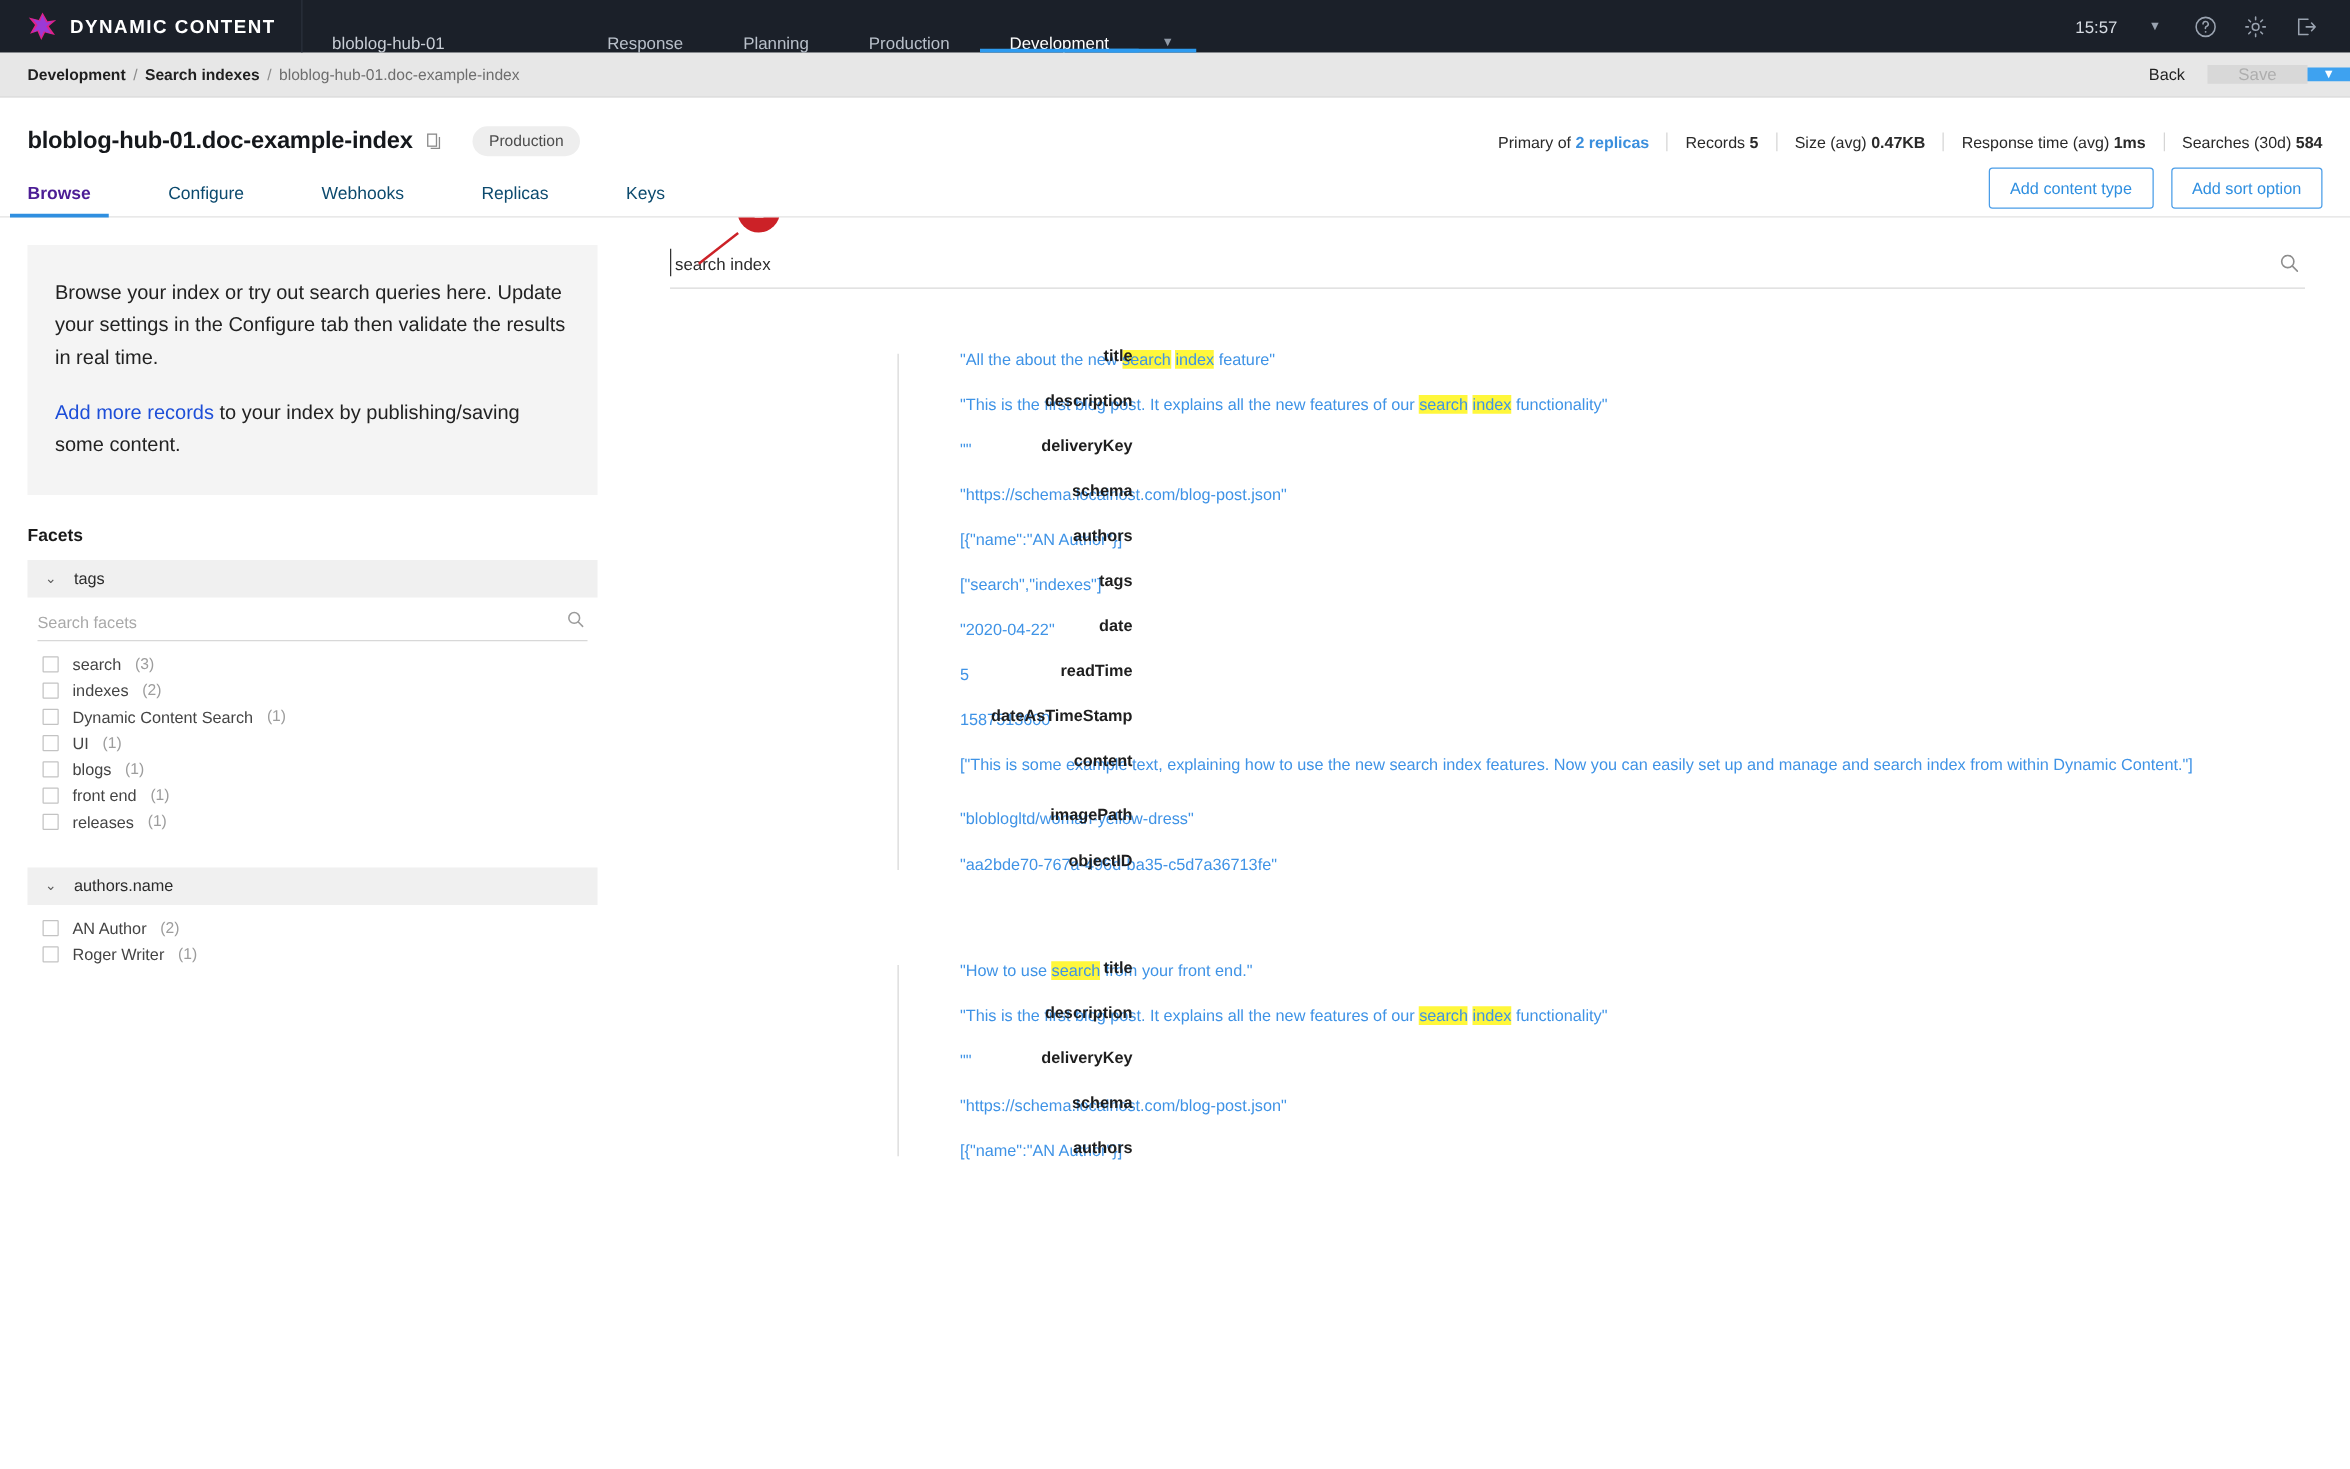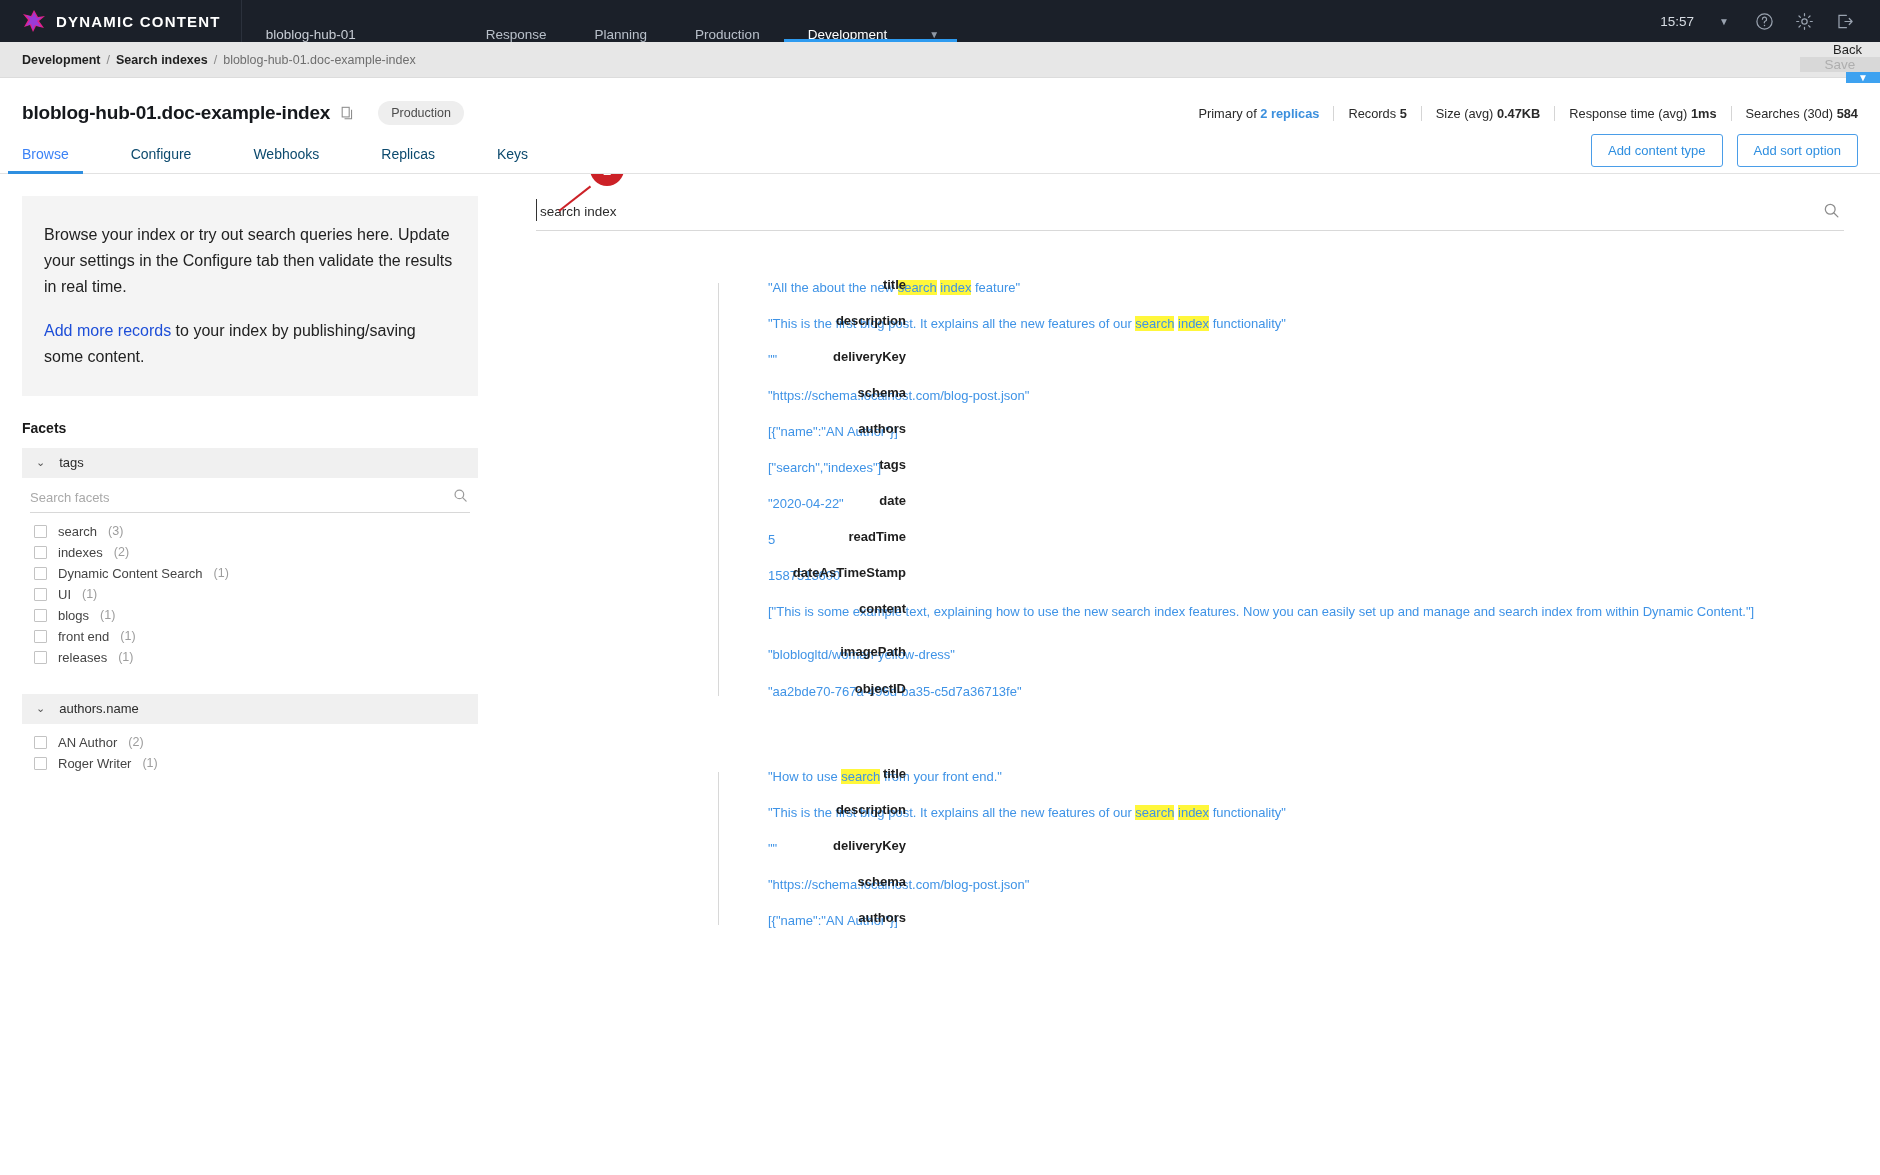--- a/index.html
+++ b/index.html
@@ -77,21 +77,21 @@
     height: 36px;
     background: #e7e7e7;
     display: flex; align-items: center;
     padding: 0 0 0 22px;
     font-size: 12.5px;
     border-bottom: 1px solid #dcdcdc;
   }
   .crumb { color: #1f1f1f; font-weight: bold; cursor: pointer; }
   .crumb.muted { color: #6e6e6e; font-weight: normal; cursor: default; }
   .crumb-sep { color: #8a8a8a; padding: 0 6px; }
-  .crumbbar-right { margin-left: auto; display: flex; align-items: flex-end; height: 100%; flex-direction: column; }
+  .crumbbar-right { margin-left: auto; display: flex; align-items: center; height: 100%; }
   .back-btn {
     display: flex; align-items: center; padding: 0 18px;
     font-size: 13px; color: #1f1f1f; cursor: pointer;
   }
   .save-btn {
     display: flex; align-items: center; justify-content: center;
     width: 80px; background: #d8d8d8; color: #aeaeae;
     font-size: 13.5px;
   }
   .save-caret {
@@ -125,21 +125,21 @@
     padding: 0 22px;
     height: 44px;
     border-bottom: 1px solid #e2e2e2;
     position: relative;
   }
   .tab {
     padding: 0 0 11px 0; margin-right: 62px;
     font-size: 14px; color: #0c4a6e; cursor: pointer;
     position: relative;
   }
-  .tab.active { color: #3b82f6; font-weight: normal; }
+  .tab.active { color: #4c1d95; font-weight: bold; }
   .tab.active::after {
     content: ""; position: absolute; left: -14px; right: -14px; bottom: -1px;
     height: 3px; background: #2f8fe0;
   }
   .tabrow-right { margin-left: auto; display: flex; gap: 14px; padding-bottom: 6px; }
   .ghost-btn {
     border: 1px solid #4a9de8; color: #2f8fe0; background: #fff;
     font-size: 13px; padding: 8px 16px; border-radius: 3px; cursor: pointer;
     font-family: "Liberation Sans", sans-serif;
   }

